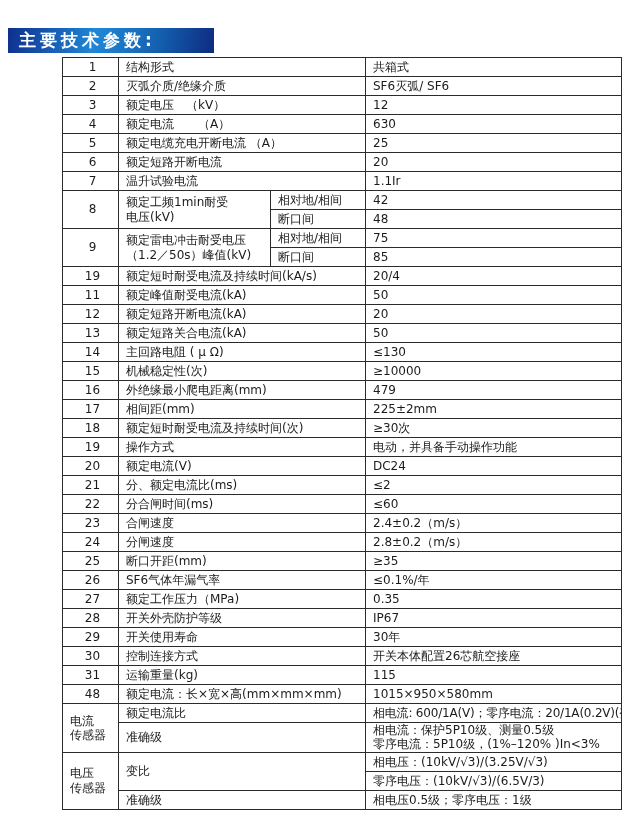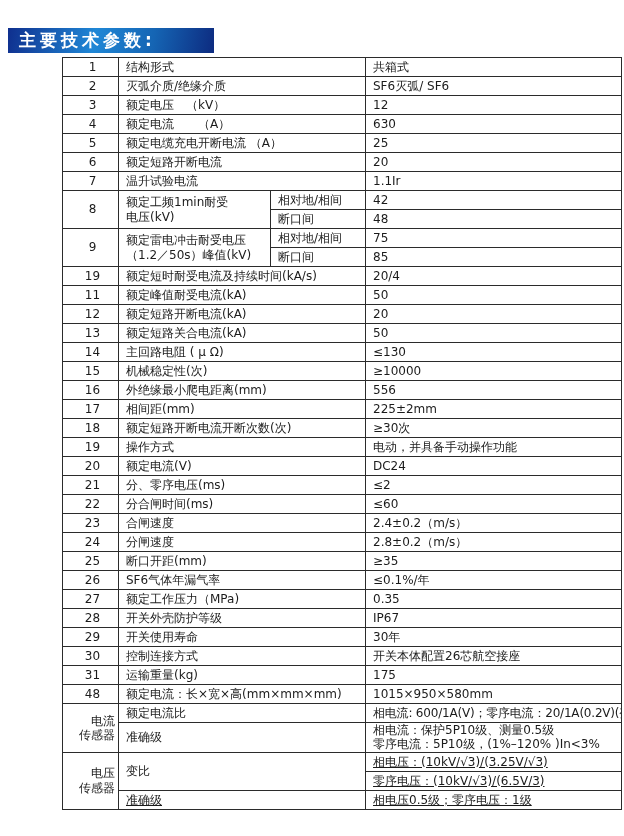--- a/index.html
+++ b/index.html
@@ -21,25 +21,25 @@
     border-collapse:collapse;table-layout:fixed;
   }
   table.spec td{
     border:1px solid #2b2b2b;
     font-size:12px;line-height:1.2;
     padding:0 3px 0 7px;height:18px;
     overflow:hidden;white-space:nowrap;
     vertical-align:middle;color:#1b1b1b;
   }
   td.num{ text-align:center;padding:0; }
-  td.grp{ text-align:right;padding:0;line-height:1.5; }
+  td.grp{ text-align:left;padding:0;line-height:1.5; }
   td.val{ padding-left:6px; }
   td.small{ font-size:9.5px;letter-spacing:-0.2px; }
   td.twoline{ height:40px; }
-  td.h21{ height:21px;text-decoration:underline; }
+  td.h21{ height:21px; }
   .l2{ display:block; }
 </style>
 </head>
 <body>
 
 <div class="header-band">主要技术参数:</div>
 
 <table class="spec">
   <colgroup>
     <col style="width:56px">
@@ -139,45 +139,45 @@
     <td class="val">≤130</td>
   </tr>
   <tr>
     <td class="num">15</td>
     <td colspan="2">机械稳定性(次)</td>
     <td class="val">≥10000</td>
   </tr>
   <tr>
     <td class="num">16</td>
     <td colspan="2">外绝缘最小爬电距离(mm)</td>
-    <td class="val">556</td>
+    <td class="val">479</td>
   </tr>
   <tr>
     <td class="num">17</td>
     <td colspan="2">相间距(mm)</td>
     <td class="val">225±2mm</td>
   </tr>
   <tr>
     <td class="num">18</td>
-    <td colspan="2">额定短路开断电流开断次数(次)</td>
+    <td colspan="2">额定短时耐受电流及持续时间(次)</td>
     <td class="val">≥30次</td>
   </tr>
   <tr>
     <td class="num">19</td>
     <td colspan="2">操作方式</td>
     <td class="val">电动，并具备手动操作功能</td>
   </tr>
   <tr>
     <td class="num">20</td>
     <td colspan="2">额定电流(V)</td>
     <td class="val">DC24</td>
   </tr>
   <tr>
     <td class="num">21</td>
-    <td colspan="2">分、零序电压(ms)</td>
+    <td colspan="2">分、额定电流比(ms)</td>
     <td class="val">≤2</td>
   </tr>
   <tr>
     <td class="num">22</td>
     <td colspan="2">分合闸时间(ms)</td>
     <td class="val">≤60</td>
   </tr>
   <tr>
     <td class="num">23</td>
     <td colspan="2">合闸速度</td>
@@ -214,21 +214,21 @@
     <td class="val">30年</td>
   </tr>
   <tr>
     <td class="num">30</td>
     <td colspan="2">控制连接方式</td>
     <td class="val">开关本体配置26芯航空接座</td>
   </tr>
   <tr>
     <td class="num">31</td>
     <td colspan="2">运输重量(kg)</td>
-    <td class="val">175</td>
+    <td class="val">115</td>
   </tr>
   <tr>
     <td class="num">48</td>
     <td colspan="2">额定电流：长×宽×高(mm×mm×mm)</td>
     <td class="val">1015×950×580mm</td>
   </tr>
 
   <tr>
     <td class="grp" rowspan="2">
       <span class="l2">电流</span>

